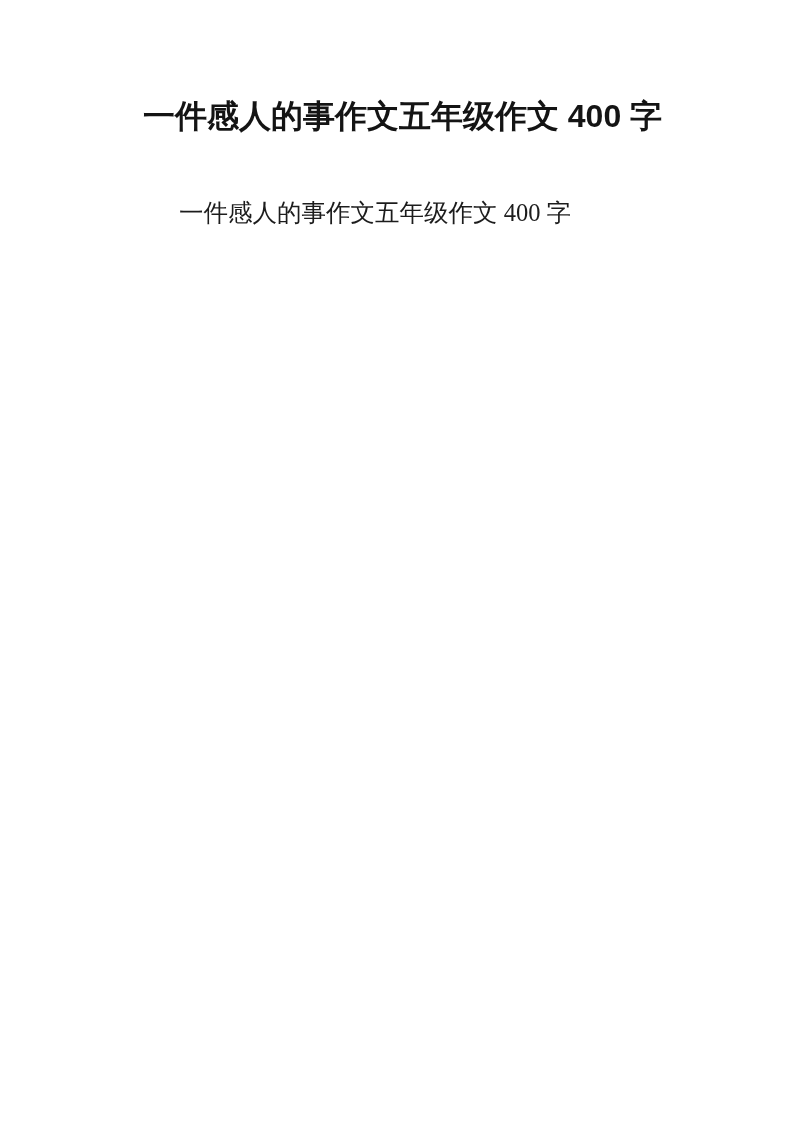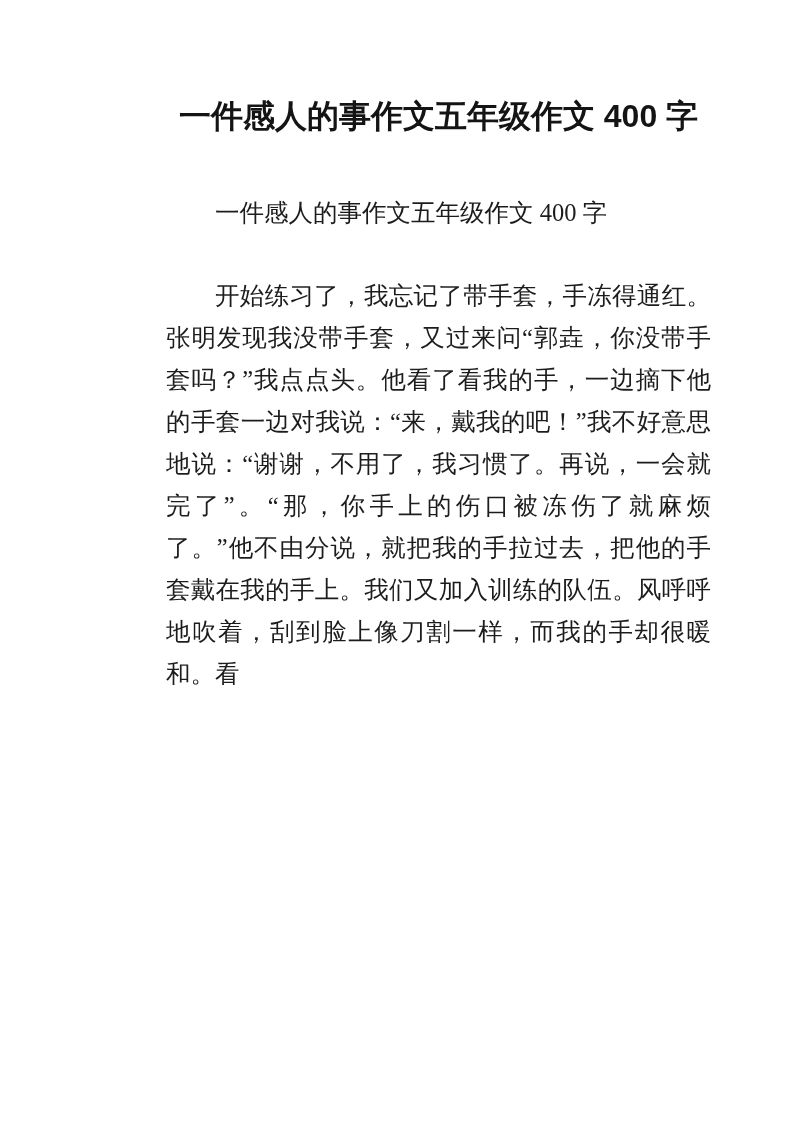--- a/index.html
+++ b/index.html
@@ -12,21 +12,20 @@
     background: #ffffff;
     position: relative;
     overflow: hidden;
   }
   .page {
     position: absolute;
     left: 130px;
     top: 0;
     width: 545px;
     height: 984px;
-    margin-left: 36px;
   }
   .doc-title {
     margin: 94px 0 0 0;
     font-family: "Liberation Sans", "DejaVu Sans", sans-serif;
     font-weight: bold;
     font-size: 32px;
     line-height: 44px;
     text-align: center;
     color: #141414;
     white-space: nowrap;
@@ -54,14 +53,13 @@
 </style>
 </head>
 <body>
 
 <div class="page">
   <h1 class="doc-title">一件感人的事作文五年级作文 400 字</h1>
 
   <p class="para intro">一件感人的事作文五年级作文 400 字</p>
 
 
-  <p class="para body-2">开始练习了，我忘记了带手套，手冻得通红。张明发现我没带手套，又过来问“郭垚，你没带手套吗？”我点点头。他看了看我的手，一边摘下他的手套一边对我说：“来，戴我的吧！”我不好意思地说：“谢谢，不用了，我习惯了。再说，一会就完了”。“那，你手上的伤口被冻伤了就麻烦了。”他不由分说，就把我的手拉过去，把他的手套戴在我的手上。我们又加入训练的队伍。风呼呼地吹着，刮到脸上像刀割一样，而我的手却很暖和。看</p>
 </div>
 
 </body></html>

